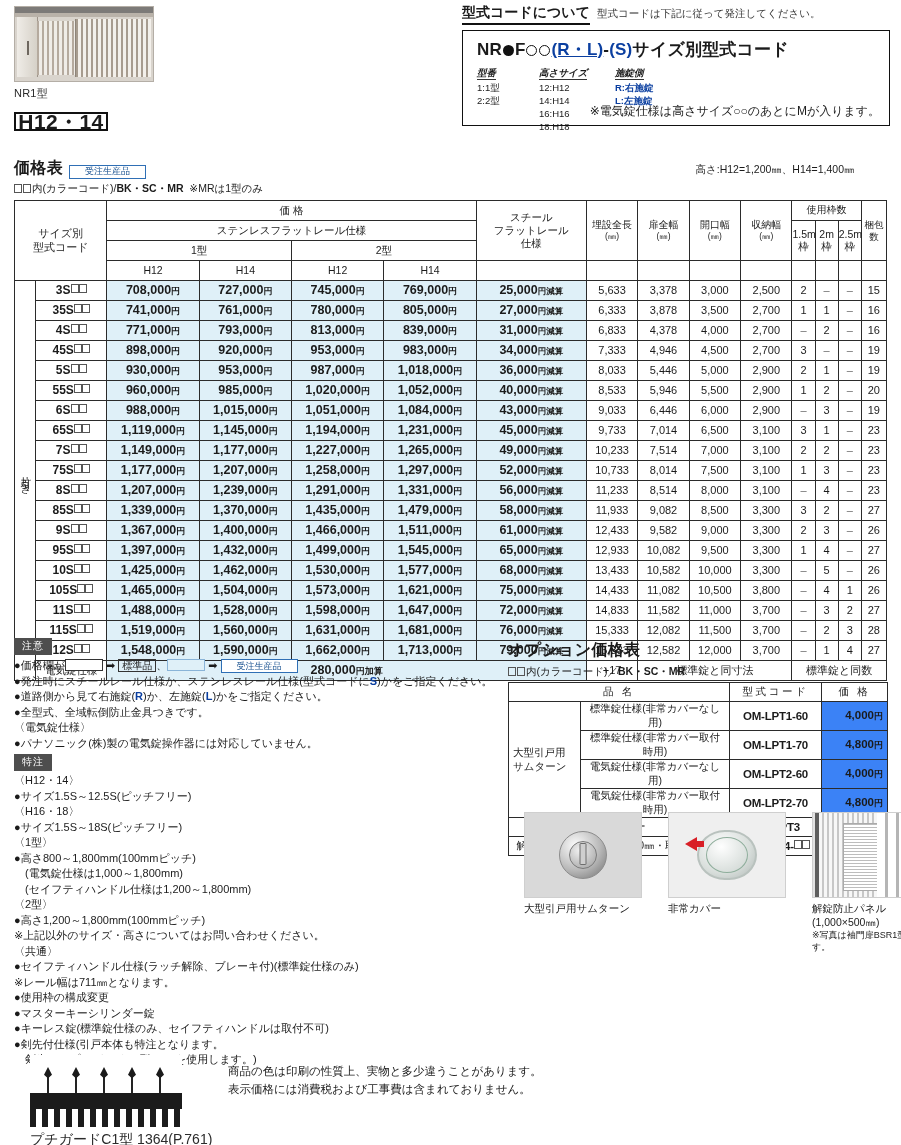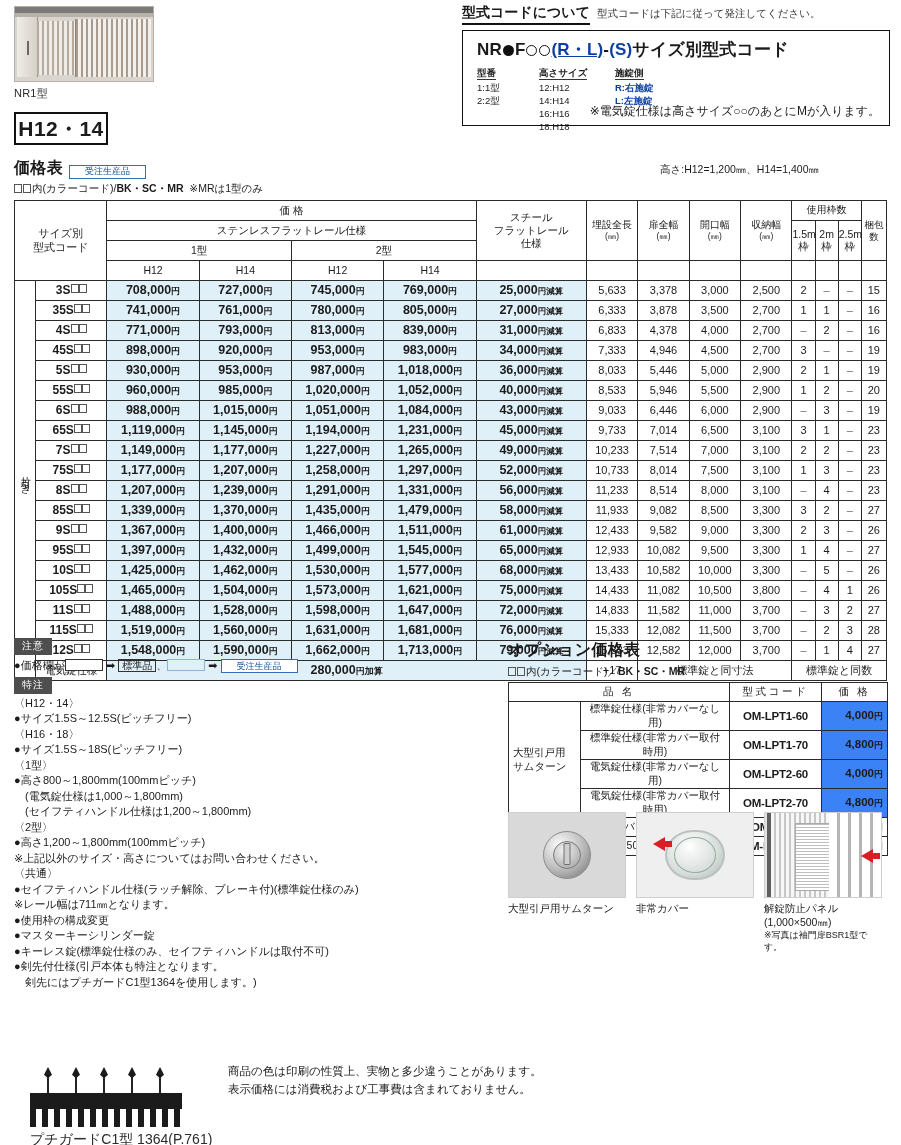--- a/index.html
+++ b/index.html
@@ -34,21 +34,21 @@
     background:linear-gradient(90deg,#efece7,#d6d1c8);
     border-right:1px solid #9d9389;
   }
   #product-photo .handle{
     position:absolute;left:12px;top:34px;width:2px;height:14px;background:#6e675f;
   }
   .photo-caption{font-size:11px;color:#2b2b2b;letter-spacing:.02em;}
 
   
   #height-badge{
-    left:14px;top:112px;width:94px;height:33px;
+    left:14px;top:112px;width:94px;height:19px;
     border:2px solid #111;box-sizing:border-box;
     display:flex;align-items:center;justify-content:center;
     font-weight:bold;font-size:21px;letter-spacing:.02em;
   }
 
   
   #code-section{left:462px;top:4px;width:428px;}
   #code-title-row{display:flex;align-items:baseline;gap:7px;}
   #code-title{
     font-weight:bold;font-size:14px;border-bottom:2px solid #111;padding-bottom:1px;
@@ -63,32 +63,32 @@
   #code-formula .circ{
     display:inline-block;width:11px;height:11px;border-radius:50%;
     background:#111;vertical-align:middle;margin:0 1px;
   }
   #code-formula .ocirc{
     display:inline-block;width:11px;height:11px;border-radius:50%;
     border:1.6px solid #111;vertical-align:middle;margin:0 1px;box-sizing:border-box;
   }
   #code-legend{display:flex;margin-top:5px;font-size:9.5px;line-height:1.38;}
   #code-legend .col{margin-right:10px;}
-  #code-legend .hd{font-weight:bold;border-bottom:1px solid #333;display:inline-block;margin-bottom:1px;}
+  #code-legend .hd{font-weight:bold;border-bottom:1px solid #333;display:inline-block;margin-bottom:1px;font-style:italic;}
   #code-legend .blue{color:#0b3fa0;font-weight:bold;}
   #code-note{position:absolute;right:9px;bottom:5px;font-size:12px;}
 
   
   #price-head{left:14px;top:158px;display:flex;align-items:flex-end;gap:6px;}
   #price-title{font-weight:bold;font-size:16px;letter-spacing:.02em;}
   .tag-order{
     border:1px solid #2f6fb5;color:#17508f;background:#ffffff;
     font-size:9px;padding:1px 15px;line-height:1.1;
   }
-  #height-note{left:660px;top:163px;font-size:10.5px;text-align:left;width:230px;}
+  #height-note{left:660px;top:163px;font-size:10.5px;text-align:center;width:230px;}
   #color-note{left:14px;top:182px;font-size:10.5px;}
   #color-note b{font-weight:bold;}
   .sqbox{
     display:inline-block;width:8px;height:9px;border:1px solid #555;
     vertical-align:-1px;margin-right:1px;box-sizing:border-box;
   }
 
   
   table{border-collapse:collapse;}
   #price-table{
@@ -158,21 +158,21 @@
   .opt-code .cc{
     display:inline-block;width:8px;height:9px;border:1px solid #555;
     vertical-align:1px;box-sizing:border-box;
   }
   .opt-price{width:66px;text-align:right;font-weight:bold;font-size:11.5px;}
   .opt-price.hl{background:#3b82f6;}
   .opt-price .yen{font-size:9px;}
 
   
   #option-photos{left:508px;top:812px;width:382px;display:flex;gap:10px;}
-  .ophoto{width:118px;}
+  .ophoto{width:118px;margin-left:16px;}
   .ophoto .img{width:118px;height:86px;border:1px solid #cfcfcf;box-sizing:border-box;position:relative;overflow:hidden;}
   .ophoto .cap{font-size:10.5px;margin-top:4px;line-height:1.3;}
   .img-thumb{background:#d9d9d9;}
   .knob{
     position:absolute;left:50%;top:50%;transform:translate(-50%,-50%);
     width:46px;height:46px;border-radius:50%;
     background:radial-gradient(circle at 34% 30%,#fdfdfd,#b9b9b9 55%,#6e6e6e 100%);
     border:1px solid #8c8c8c;
   }
   .knob:after{
@@ -701,20 +701,27 @@
 
 <div class="abs" id="notes">
   <span class="sec-badge">注意</span>
   <div class="ln" style="margin-top:3px;">
     <span>●価格欄が</span><span class="blankbox"></span>
     <span>➡</span>
     <span class="tag-std">標準品</span><span>、</span><span class="bluebox"></span>
     <span>➡</span>
     <span class="tag-order">受注生産品</span>
   </div>
+  <div id="caution-list">
+      <div class="ln">●発注時にスチールレール仕様か、ステンレスレール仕様(型式コードに<span class="blue">S</span>)かをご指定ください。</div>
+      <div class="ln">●道路側から見て右施錠(<span class="blue">R</span>)か、左施錠(<span class="blue">L</span>)かをご指定ください。</div>
+      <div class="ln">●全型式、全域転倒防止金具つきです。</div>
+      <div class="ln">〈電気錠仕様〉</div>
+      <div class="ln">●パナソニック(株)製の電気錠操作器には対応していません。</div>
+    </div>
 
   <div id="tokuchu">
     <span class="sec-badge">特注</span>
   </div>
   <div id="tokuchu-body">
       <div class="ln">〈H12・14〉</div>
       <div class="ln">●サイズ1.5S～12.5S(ピッチフリー)</div>
       <div class="ln">〈H16・18〉</div>
       <div class="ln">●サイズ1.5S～18S(ピッチフリー)</div>
       <div class="ln">〈1型〉</div>

